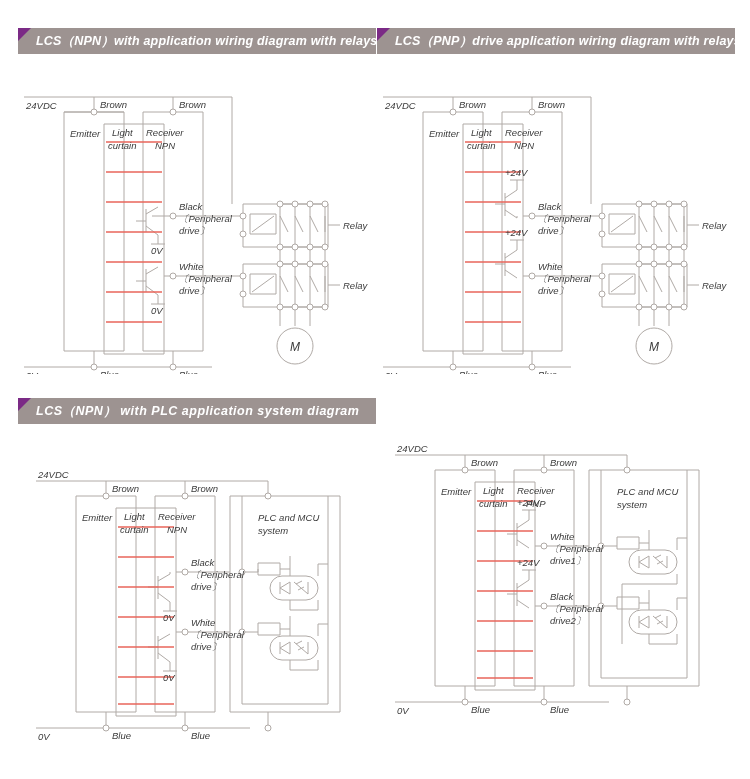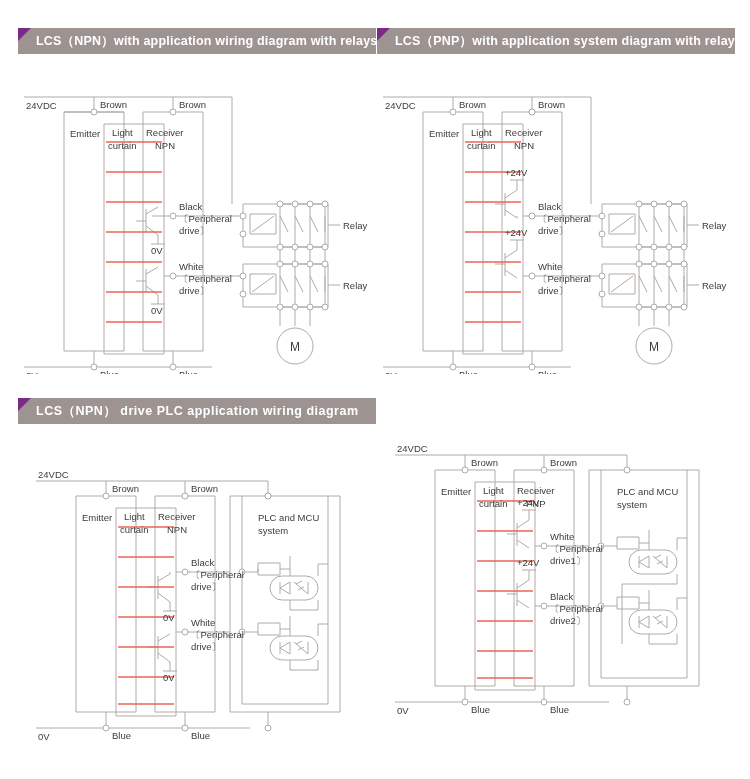--- a/index.html
+++ b/index.html
@@ -1,17 +1,17 @@
 <!DOCTYPE html>
 <html><head>
 <meta charset="utf-8">
 <style>
   html,body{margin:0;padding:0;background:#fff;}
   body{width:750px;height:779px;font-family:"Liberation Sans",sans-serif;color:#3b3b3b;}
-  .sheet{position:relative;width:594px;height:779px;}
+  .sheet{position:relative;width:594px;height:779px;font-style:italic;}
   .panel{position:absolute;width:358px;height:350px;}
   .p-tl{left:18px;top:28px;}
   .p-tr{left:377px;top:28px;}
   .p-bl{left:18px;top:398px;}
   .p-br{left:377px;top:398px;}
   .title-bar{position:relative;height:26px;background:#9d9391;display:flex;align-items:center;}
   .title-bar .corner{position:absolute;left:0;top:0;width:0;height:0;
      border-left:13px solid #7b2a86;border-bottom:13px solid transparent;}
   .title-txt{color:#ffffff;font-size:12.5px;font-weight:bold;letter-spacing:.2px;
      padding-left:18px;white-space:nowrap;}
@@ -176,21 +176,21 @@
           <text x="325" y="235">Relay</text>
           <text x="272" y="297" font-size="12">M</text>
         </g>
       </svg>
     </div>
   </div>
 
   <div class="panel p-tr">
     <div class="title-bar">
       <span class="corner"></span>
-      <span class="title-txt">LCS（PNP）with application system diagram with relays</span>
+      <span class="title-txt">LCS（PNP）drive application wiring diagram with relays</span>
     </div>
     <div class="canvas">
       <svg width="358" height="320" viewBox="0 0 358 320">
         <g stroke="#b0aaa6" stroke-width="1" fill="none">
           <path d="M6 43 H214"></path>
           <path d="M76 43 V58"></path>
             <path d="M155 43 V58"></path>
           <path d="M46 58 H106 V297 H46 Z"></path>
           <path d="M125 58 H185 V297 H125 Z"></path>
           <path d="M86 70 H146 V300 H86 Z"></path>
@@ -313,21 +313,21 @@
           <text x="325" y="235">Relay</text>
           <text x="272" y="297" font-size="12">M</text>
         </g>
       </svg>
     </div>
   </div>
 
   <div class="panel p-bl">
     <div class="title-bar">
       <span class="corner"></span>
-      <span class="title-txt wide">LCS（NPN） drive PLC application wiring diagram</span>
+      <span class="title-txt wide">LCS（NPN） with PLC application system diagram</span>
     </div>
     <div class="canvas">
       <svg width="358" height="320" viewBox="0 0 358 320">
         <g stroke="#b0aaa6" stroke-width="1" fill="none">
           <path d="M18 57 H250"></path>
           <path d="M88 57 V72"></path>
             <path d="M167 57 V72"></path>
             <path d="M250 57 V72"></path>
           <path d="M58 72 H118 V288 H58 Z"></path>
           <path d="M137 72 H197 V288 H137 Z"></path>

